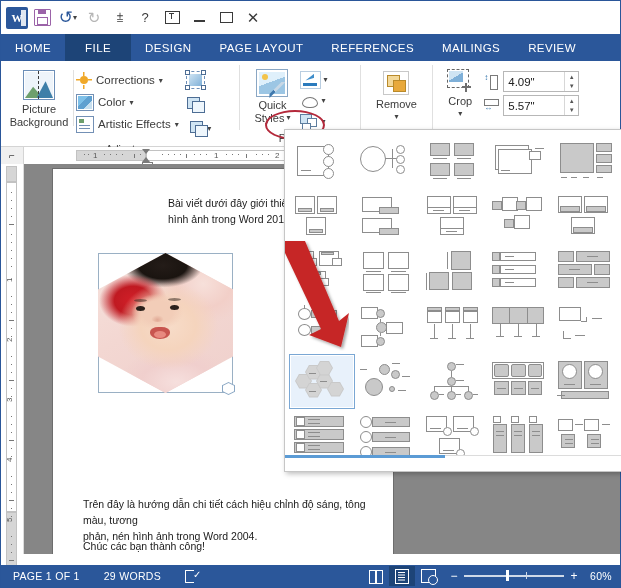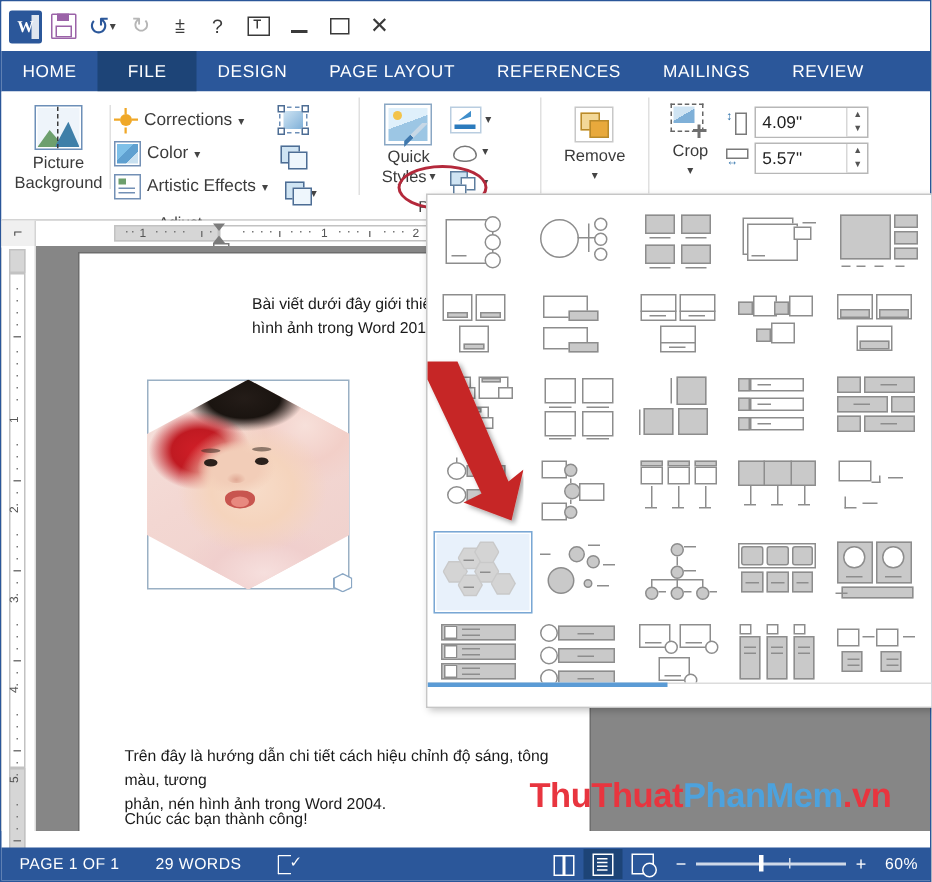--- a/index.html
+++ b/index.html
@@ -1000,23 +1000,20 @@
     <defs>
       <filter id="sh1" x="-40%" y="-40%" width="200%" height="200%">
         <feDropShadow dx="2" dy="2" stdDeviation="1.6" flood-color="#000" flood-opacity="0.35"></feDropShadow>
       </filter>
     </defs>
     <g filter="url(#sh1)">
       <path d="M2 2 L22 2 L56 82 L66 74 L58 108 L26 96 L38 90 L2 14 Z" fill="#c62828"></path>
     </g>
   </svg>
 
-  <div class="wm">
-    <span class="a">ThuThuat</span><span class="b">PhanMem</span><span class="a">.vn</span>
-  </div>
 
   <div class="status">
     <div class="st-item">PAGE 1 OF 1</div>
     <div class="st-item">29 WORDS</div>
     <div class="st-item">
         <div class="proof"></div>
       </div>
     <div class="st-spacer"></div>
     <div class="vbtn">
         <div class="vb-read"></div>

